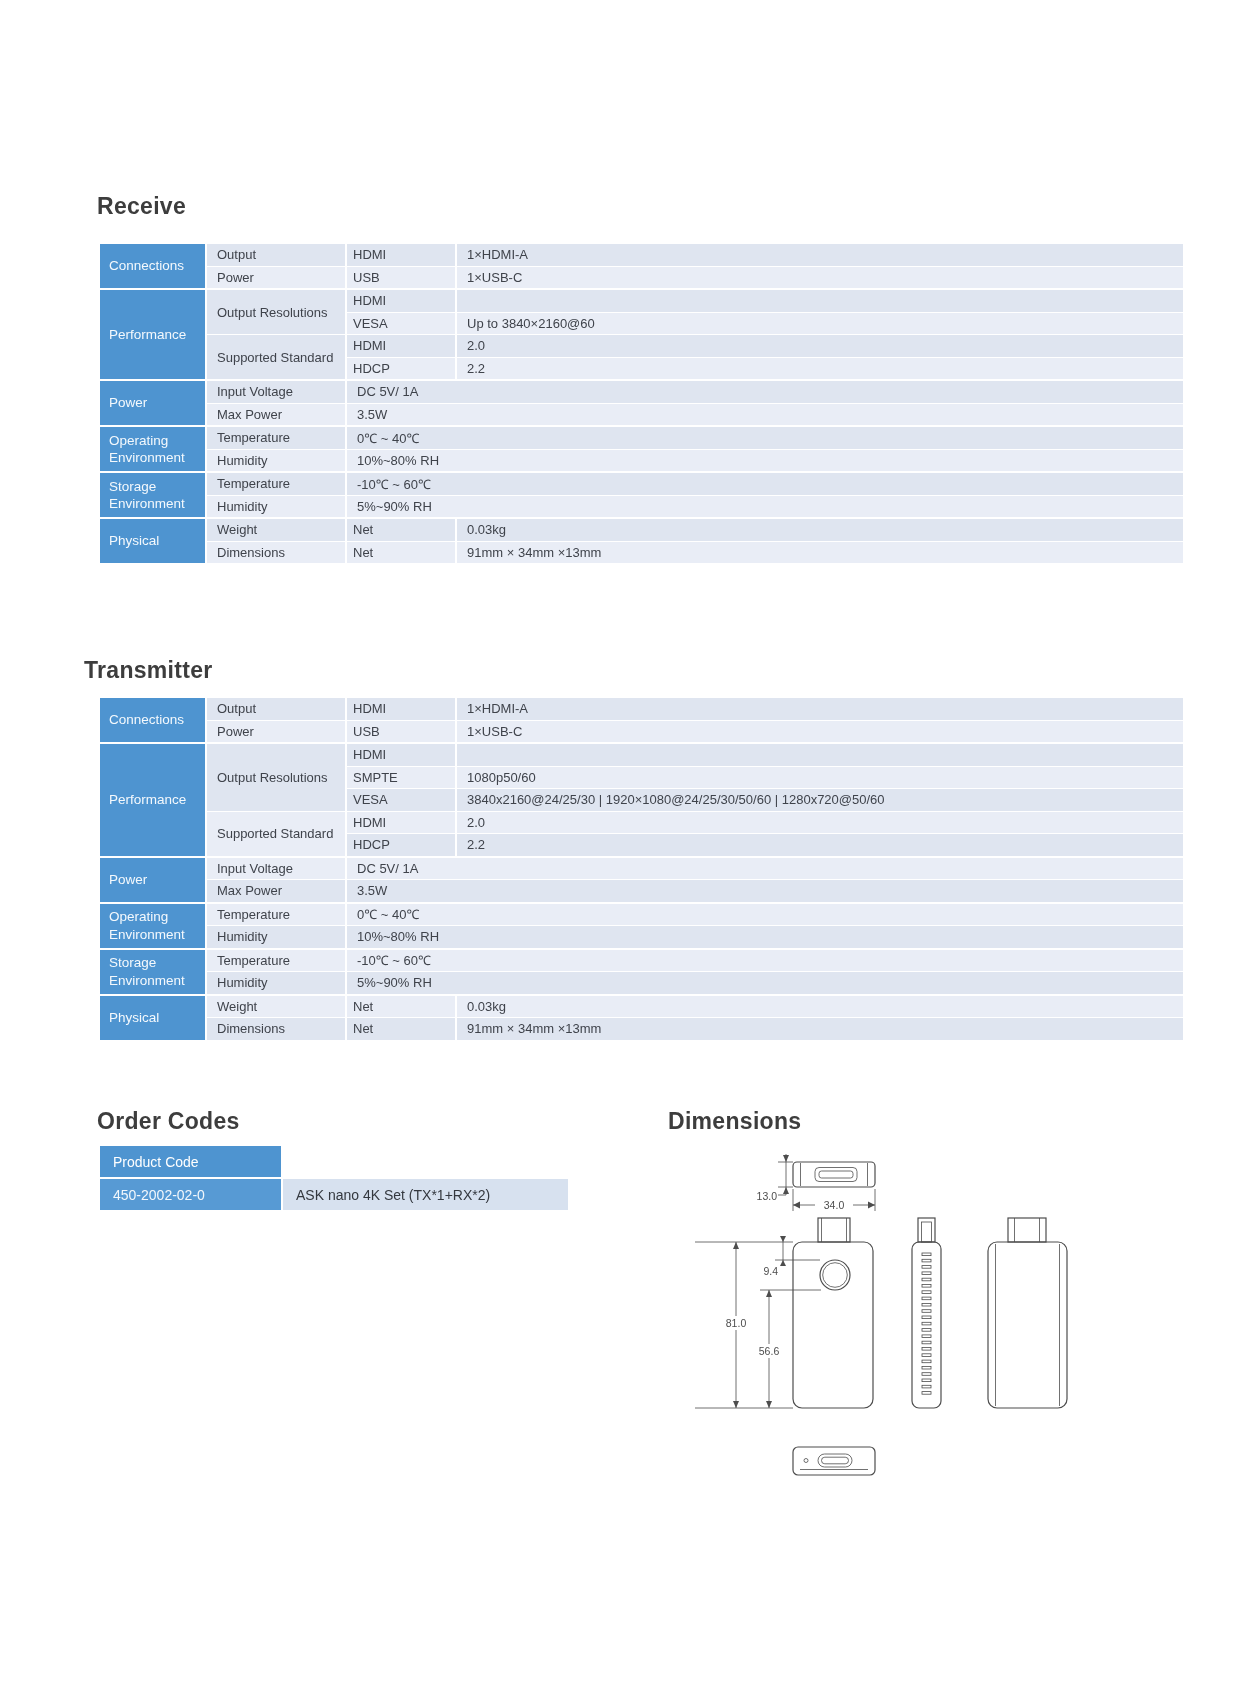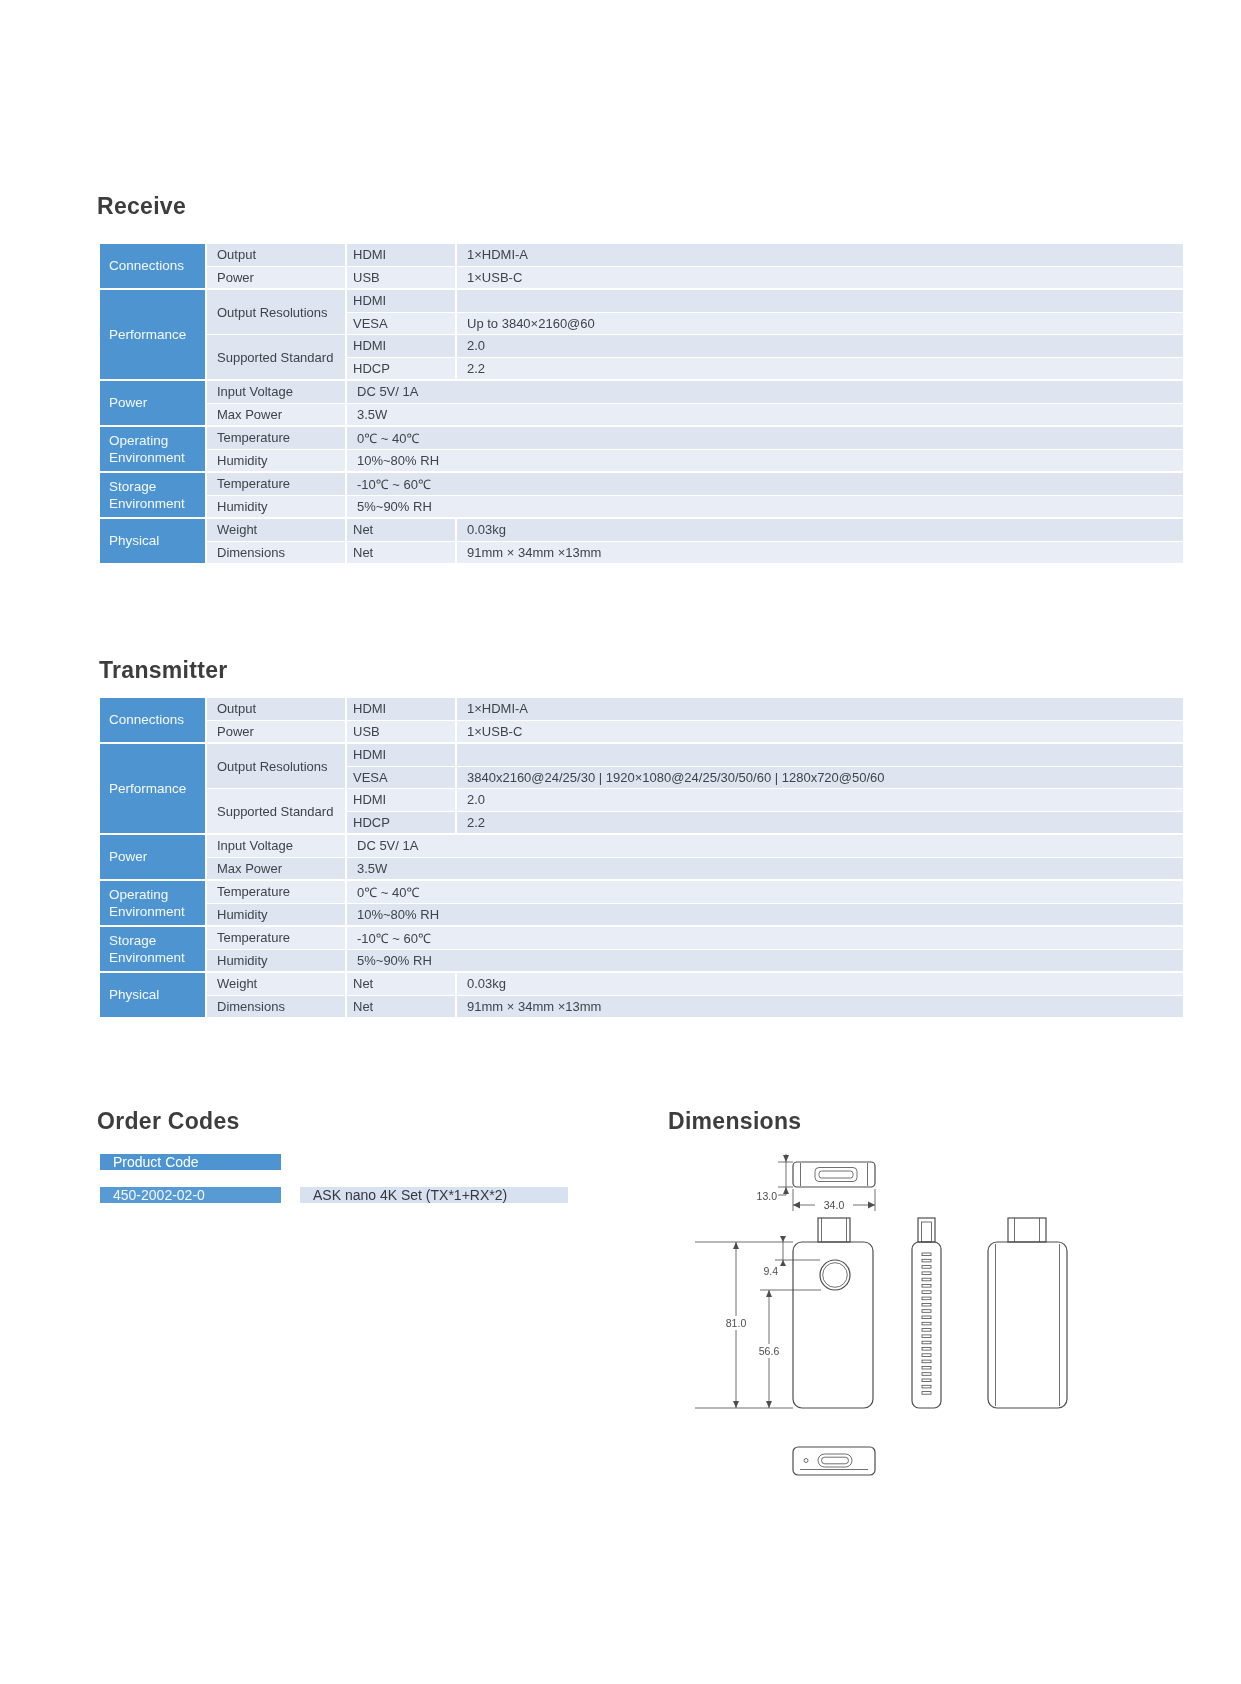--- a/index.html
+++ b/index.html
@@ -15,21 +15,21 @@
   .sub{display:flex;gap:2px;}
   .subc2{width:138px;font-size:13px;color:#3f434b;display:flex;align-items:center;
          padding-left:10px;box-sizing:border-box;}
   .subrows{flex:1;display:flex;flex-direction:column;gap:1px;}
   .srow{display:flex;gap:2px;height:21.5px;}
   .cell{font-size:13px;color:#3f434b;display:flex;align-items:center;padding-left:10px;
         box-sizing:border-box;white-space:nowrap;overflow:hidden;}
   .c3{width:108px;padding-left:6px;}.c4{flex:1;}.c3s{flex:1;}
   
   .order-table{position:absolute;left:100px;top:1146px;width:468px;display:flex;flex-direction:column;gap:2px;}
-  .orow{display:flex;gap:19px;height:31px;align-items:center;}
+  .orow{display:flex;gap:2px;height:31px;}
   .ocell{display:flex;align-items:center;padding-left:13px;box-sizing:border-box;font-size:14px;}
   .oc1{width:181px;}.oc2{flex:1;}
   .ohead{background:#4e94d0;color:#ffffff;}
   .ocode{background:#579ad4;color:#f2f7fc;}
   .oitem{background:#d7e1ef;color:#34383f;}
   
   #dims-svg{position:absolute;left:650px;top:1148px;}
   #dims-svg .ln{stroke:#4d4d4d;fill:none;stroke-width:1.2;}
   #dims-svg .th{stroke:#4d4d4d;fill:none;stroke-width:.8;}
   #dims-svg .ar{fill:#4d4d4d;stroke:none;}
@@ -184,21 +184,21 @@
               <div class="srow">
                 <div class="cell c3" style="background: rgb(233, 237, 246);">Net</div>
                 <div class="cell c4" style="background: rgb(233, 237, 246);">91mm × 34mm ×13mm</div>
               </div>
             </div>
           </div>
         </div>
       </div>
     </div>
 
-  <div class="section-title" style="top:657px;left:99px">Transmitter</div>
+  <div class="section-title" style="top:657px;left:84px">Transmitter</div>
   <div id="transmitter-table" class="spec-table" style="top:698px">
       <div class="spec-group">
         <div class="glabel" style="background: rgb(78, 148, 208);">Connections</div>
         <div class="gsubs">
           <div class="sub">
             <div class="subc2" style="background: rgb(223, 229, 240);">Output</div>
             <div class="subrows">
               <div class="srow">
                 <div class="cell c3" style="background: rgb(223, 229, 240);">HDMI</div>
                 <div class="cell c4" style="background: rgb(223, 229, 240);">1×HDMI-A</div>
@@ -218,20 +218,24 @@
       </div>
       <div class="spec-group">
         <div class="glabel" style="background: rgb(78, 148, 208);">Performance</div>
         <div class="gsubs">
           <div class="sub">
             <div class="subc2" style="background: rgb(223, 229, 240);">Output Resolutions</div>
             <div class="subrows">
               <div class="srow">
                 <div class="cell c3" style="background: rgb(223, 229, 240);">HDMI</div>
                 <div class="cell c4" style="background: rgb(223, 229, 240);"></div>
+              </div>
+              <div class="srow">
+                <div class="cell c3" style="background: rgb(233, 237, 246);">SMPTE</div>
+                <div class="cell c4" style="background: rgb(233, 237, 246);">1080p50/60</div>
               </div>
               <div class="srow">
                 <div class="cell c3" style="background: rgb(223, 229, 240);">VESA</div>
                 <div class="cell c4" style="background: rgb(223, 229, 240);">3840x2160@24/25/30 | 1920×1080@24/25/30/50/60 | 1280x720@50/60</div>
               </div>
             </div>
           </div>
           <div class="sub">
             <div class="subc2" style="background: rgb(233, 237, 246);">Supported Standard</div>
             <div class="subrows">

